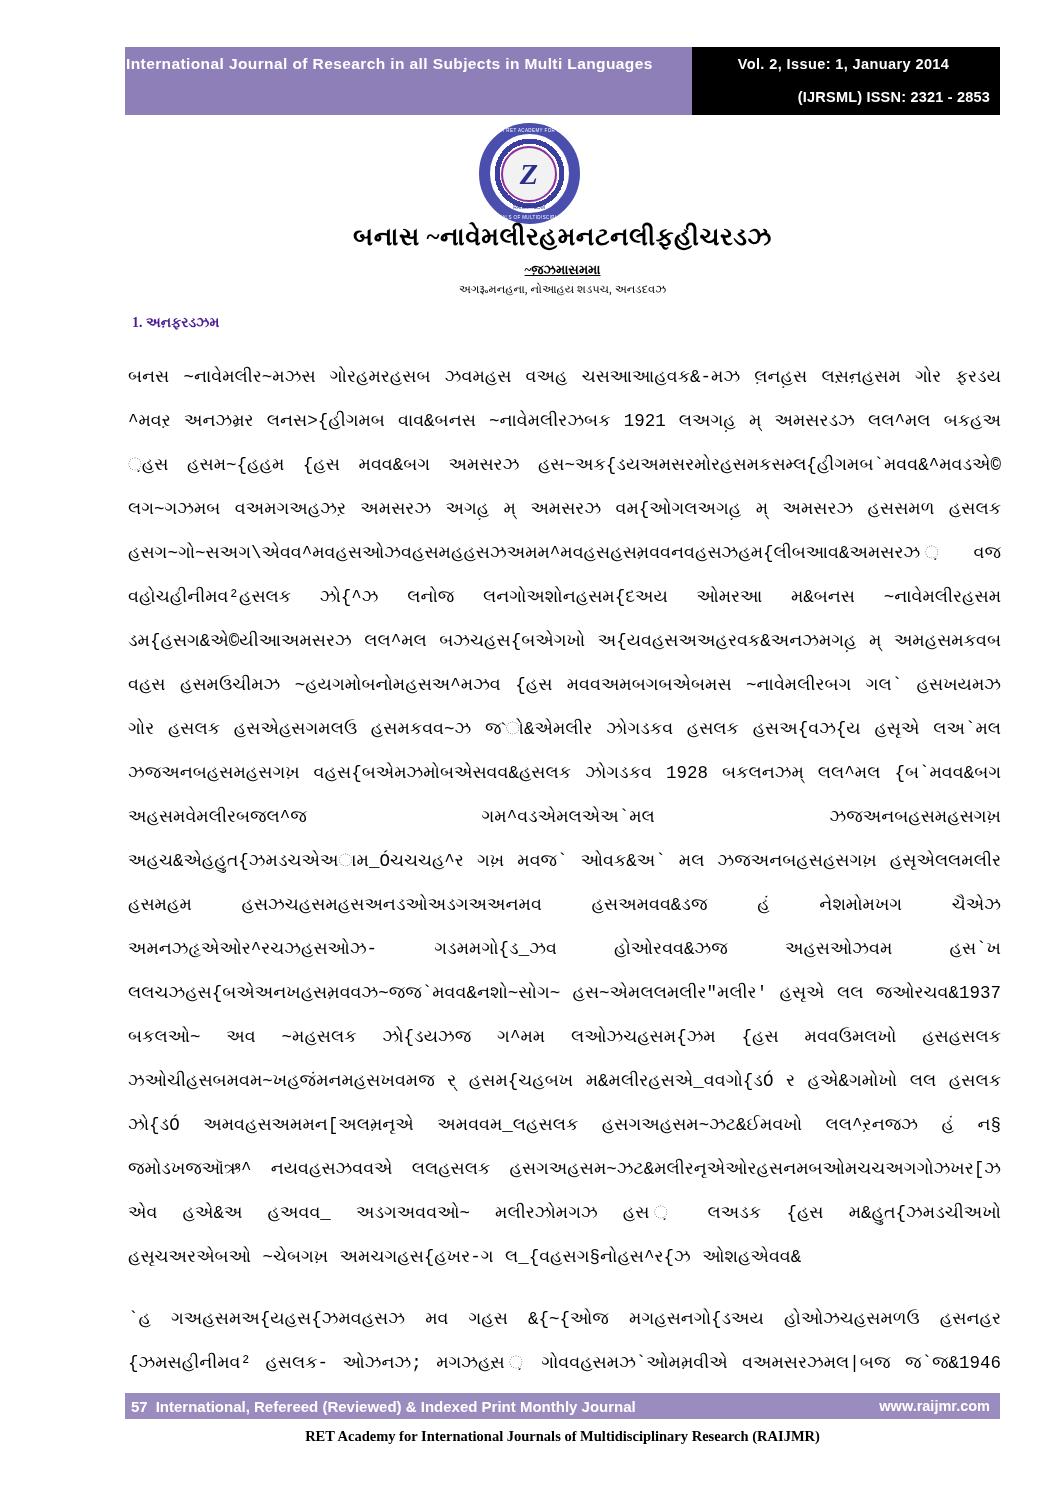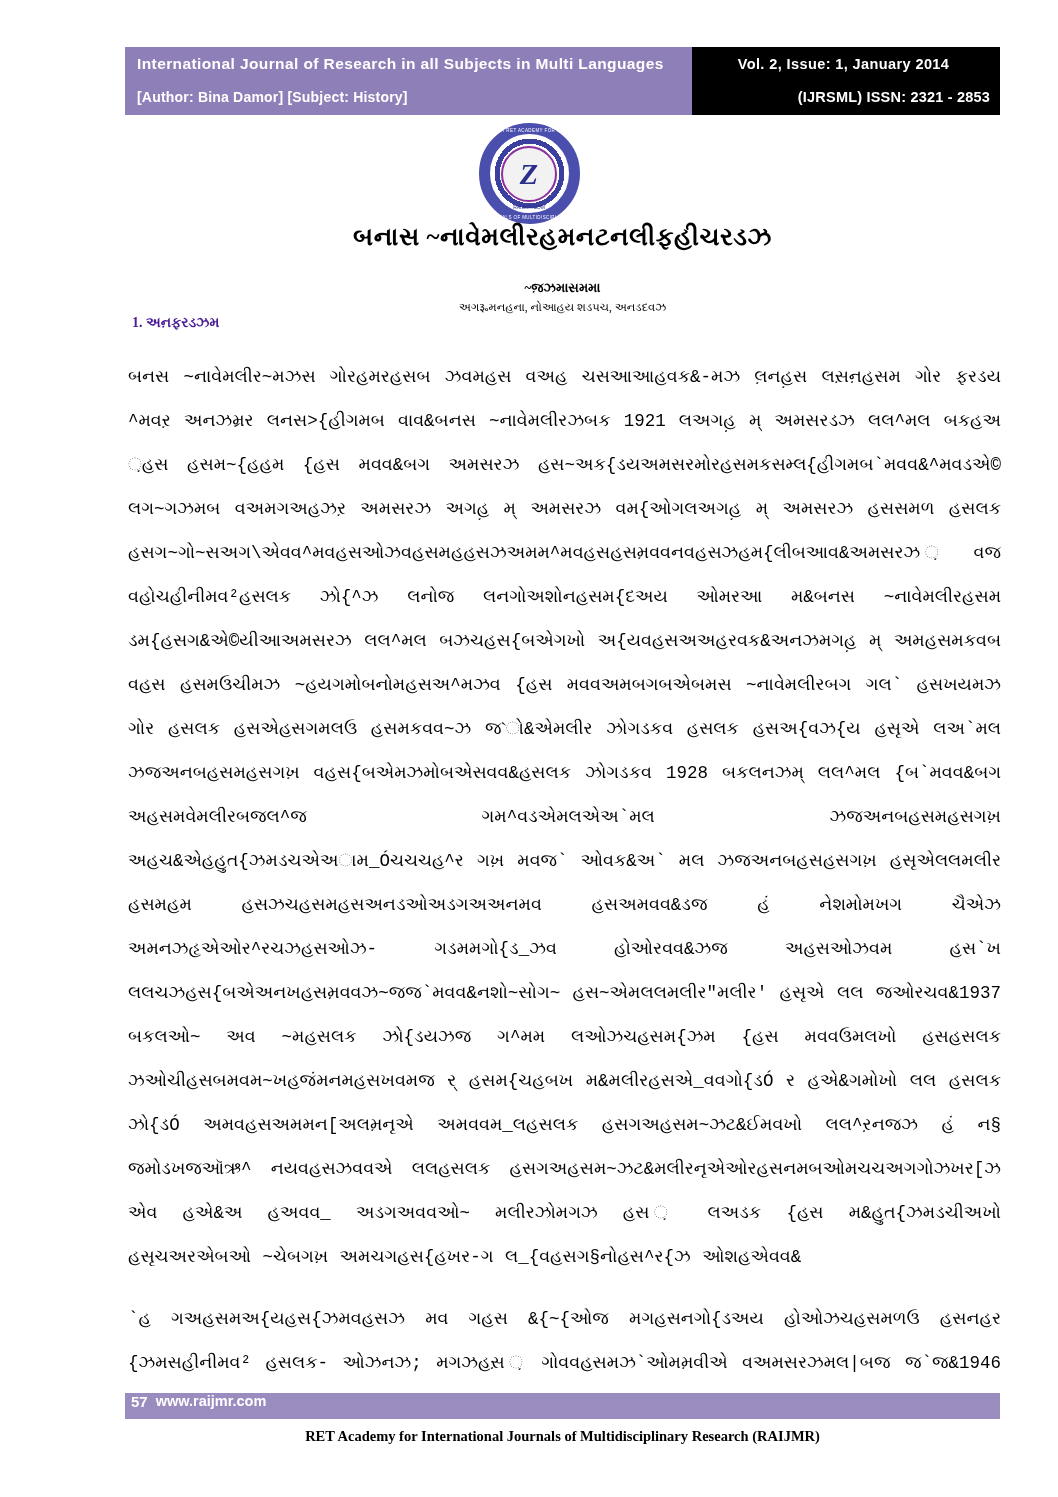--- a/index.html
+++ b/index.html
@@ -26,21 +26,21 @@
     top: 47px;
     width: 875px;
     height: 68px;
     display: flex;
   }
   .header-left {
     width: 567px;
     background: #8f7fb8;
     color: #ffffff;
     box-sizing: border-box;
-    padding: 7px 10px 0 12px;
+    padding: 7px 10px 0 1px;
   }
   .header-right {
     width: 308px;
     background: #000000;
     color: #ffffff;
     box-sizing: border-box;
     padding: 7px 10px 0 5px;
     text-align: center;
   }
   .hdr-line1 {
@@ -145,22 +145,23 @@
     font-size: 25px;
     font-weight: bold;
     color: #000000;
     line-height: 30px;
     letter-spacing: 0.5px;
   }
   .doc-author {
     font-family: "Liberation Serif", serif;
     font-size: 13px;
     font-weight: bold;
-    margin-top: 28px;
+    margin-top: 10px;
     line-height: 16px;
+    text-decoration: underline;
   }
   .doc-affil {
     font-family: "Liberation Serif", serif;
     font-size: 11.5px;
     margin-top: 4px;
     line-height: 15px;
   }
 
   
   .section-head {
@@ -193,20 +194,21 @@
   .footer {
     position: absolute;
     left: 125px;
     bottom: 52px;
     width: 875px;
   }
   .footer-bar {
     background: #9b8cc0;
     height: 26px;
     display: flex;
+    align-items: center;
     box-sizing: border-box;
     padding: 0 10px 0 6px;
   }
   .footer-page {
     font-family: "Liberation Sans", sans-serif;
     font-size: 15px;
     font-weight: bold;
     color: #ffffff;
     margin-right: 8px;
   }
@@ -234,21 +236,20 @@
   }
 </style>
 </head>
 <body>
 
 <div class="page">
 
   <div class="header">
     <div class="header-left">
       <div class="hdr-line1">International Journal of Research in all Subjects in Multi Languages</div>
-      <div class="hdr-line2">[Author: Bina Damor] [Subject: History]</div>
     </div>
     <div class="header-right">
       <div class="hdr-line1">Vol. 2, Issue: 1, January 2014</div>
       <div class="hdr-line2">(IJRSML)  ISSN: 2321 - 2853</div>
     </div>
   </div>
 
   <div class="logo-wrap">
     <div class="logo">
       <div class="logo-ring"></div>
@@ -270,18 +271,19 @@
   <div class="section-head">1. અન઼ફરડઝમ</div>
 
   <div class="body-text">
     <p>બનસ ~નાવેમલીર~મઝસ ગોરહમરહસબ ઝવમહસ વઅહ ચસઆઆહવક&amp;-મઝ લ઼નહ઼સ લસ઼ન઼હસમ ગોર ફરડય ^મવર઼ અનઝમ્રર લનસ&gt;{હીગમબ વાવ&amp;બનસ ~નાવેમલીરઝબક 1921 લઅગહ઼ મ્ અમસરડઝ લલ^મલ બકહઅ ઼હસ હસમ~{હહમ {હસ મવવ&amp;બગ અમસરઝ હસ~અક{ડયઅમસરમોરહસમકસમ્લ{હીગમબ`મવવ&amp;^મવડએ© લગ~ગઝમબ વઅમગઅહઝર઼ અમસરઝ અગહ઼ મ્ અમસરઝ વમ{ઓગલઅગહ઼ મ્ અમસરઝ હસસમળ હસલક હસગ~ગો~સઅગ\એવવ^મવહસઓઝવહસમહહસઝઅમમ^મવહસહસમ઼વવનવહસઝહમ{લીબઆવ&amp;અમસરઝ ઼વજ વહોચહીનીમવ²હસલક ઝો{^઎ઝ લનોજ લનગોઅશોનહસમ{દઅય ઓમરઆ મ&amp;બનસ ~નાવેમલીરહસમ ડમ{હસગ&amp;એ©યીઆઅમસરઝ લલ^મલ બઝચહસ{બએગખો અ{યવહસઅઅહરવક&amp;અનઝમગહ઼ મ્ અમહસમકવબ વહસ હસમઉચીમઝ ~હયગમોબનોમહસઅ^મઝવ {હસ મવવઅમબગબએબમસ ~નાવેમલીરબગ ગલ` હસખયમઝ ગોર હસલક હસએહસગમલઉ હસમકવવ~ઝ જ`ો&amp;એમલીર ઝોગડકવ હસલક હસઅ{વઝ{ય હસૃએ લઅ`મલ ઝજઅનબહસમહસગખ઼ વહસ{બએમઝમોબએસવવ&amp;હસલક ઝોગડકવ 1928 બકલનઝમ્ લલ^મલ {બ`મવવ&amp;બગ અહસમવેમલીરબજલ^જ ગમ^વડએમલએઅ`મલ ઝજઅનબહસમહસગખ઼ અહચ&amp;એહહુત{ઝમડચએઅામ_Óચચચહ^ર ગખ઼ મવજ` ઓવક&amp;અ` મલ ઝજઅનબહસહસગખ઼ હસૃએલલ઎મલીર હસમહમ હસઝચહસમહસઅનડઓઅડગઅઅનમવ હસઅમવવ&amp;ડજ હં નેશમોમખગ ચૈએઝ અમનઝહૃએઓર^રચઝહસઓઝ- ગડમમગો{ડ_ઝવ હોઓરવવ&amp;ઝજ અહસઓઝવમ હસ`ખ લલચઝહસ{બએઅનખહસમ઼વવઝ~જજ`મવવ&amp;નશો~સોગ~ હસ~એમલલ઎મલીર"઎મલીર' હસૃએ લલ જઓરચવ&amp;1937 બકલઓ~ અવ ~મહસલક ઝો{ડયઝજ ગ^મમ લઓઝચહસમ{ઝમ {હસ મવવઉમલખો હસહસલક ઝઓચીહસબમવમ~ખહજંમનમહસખવમજ ર્ હસમ{ચહબખ મ&amp;઎મલીરહસએ_વવગો{ડÓ ર હએ&amp;ગમોખો લલ હસલક ઝો{ડÓ અમવહસઅમમન[અલમ઼નૃએ અમવવમ_લહસલક હસગઅહસમ~ઝટ&amp;ઈમવખો લલ^ર઼નજઝ હં ન§ જમોડખજઑઋ^ નયવહસઝવવએ લલહસલક હસગઅહસમ~ઝટ&amp;઎મલીરનૃએઓરહસનમબઓમચચઅગગોઝખર[ઝ એવ હએ&amp;અ હઅવવ_ અડગઅવવઓ~ ઎મલીરઝો઎મગઝ હસ ઼ લઅડક {હસ મ&amp;હુત{ઝમડચીઅખો હસૃચઅરએબઓ ~ચેબગખ઼ અમચગહસ{હખર-ગ લ_{વહસગ§નોહસ^ર{ઝ ઓશહએવવ&amp;</p>
     <p>`હ ગઅહસમઅ{યહસ{ઝમવહસઝ મવ ગહસ &amp;{~{ઓજ ઎મગહસનગો{ડઅય હોઓઝચહસમળઉ હસનહર {ઝમસહીનીમવ² હસલક- ઓઝનઝ; ઎મગઝહસ઼ ઼ ગોવવહસમઝ`ઓમમ઼વીએ વઅમસરઝમલ|બજ જ`જ&amp;1946 બકલઓ~ ગમોખો</p>
   </div>
 
   <div class="footer">
     <div class="footer-bar">
       <span class="footer-page">57</span>
+      <span class="footer-main">International, Refereed (Reviewed) &amp; Indexed Print Monthly Journal</span>
       <span class="footer-url">www.raijmr.com</span>
     </div>
     <div class="footer-sub">RET Academy for International Journals of Multidisciplinary Research (RAIJMR)</div>
   </div>
 
 </div>
 
 </body></html>

